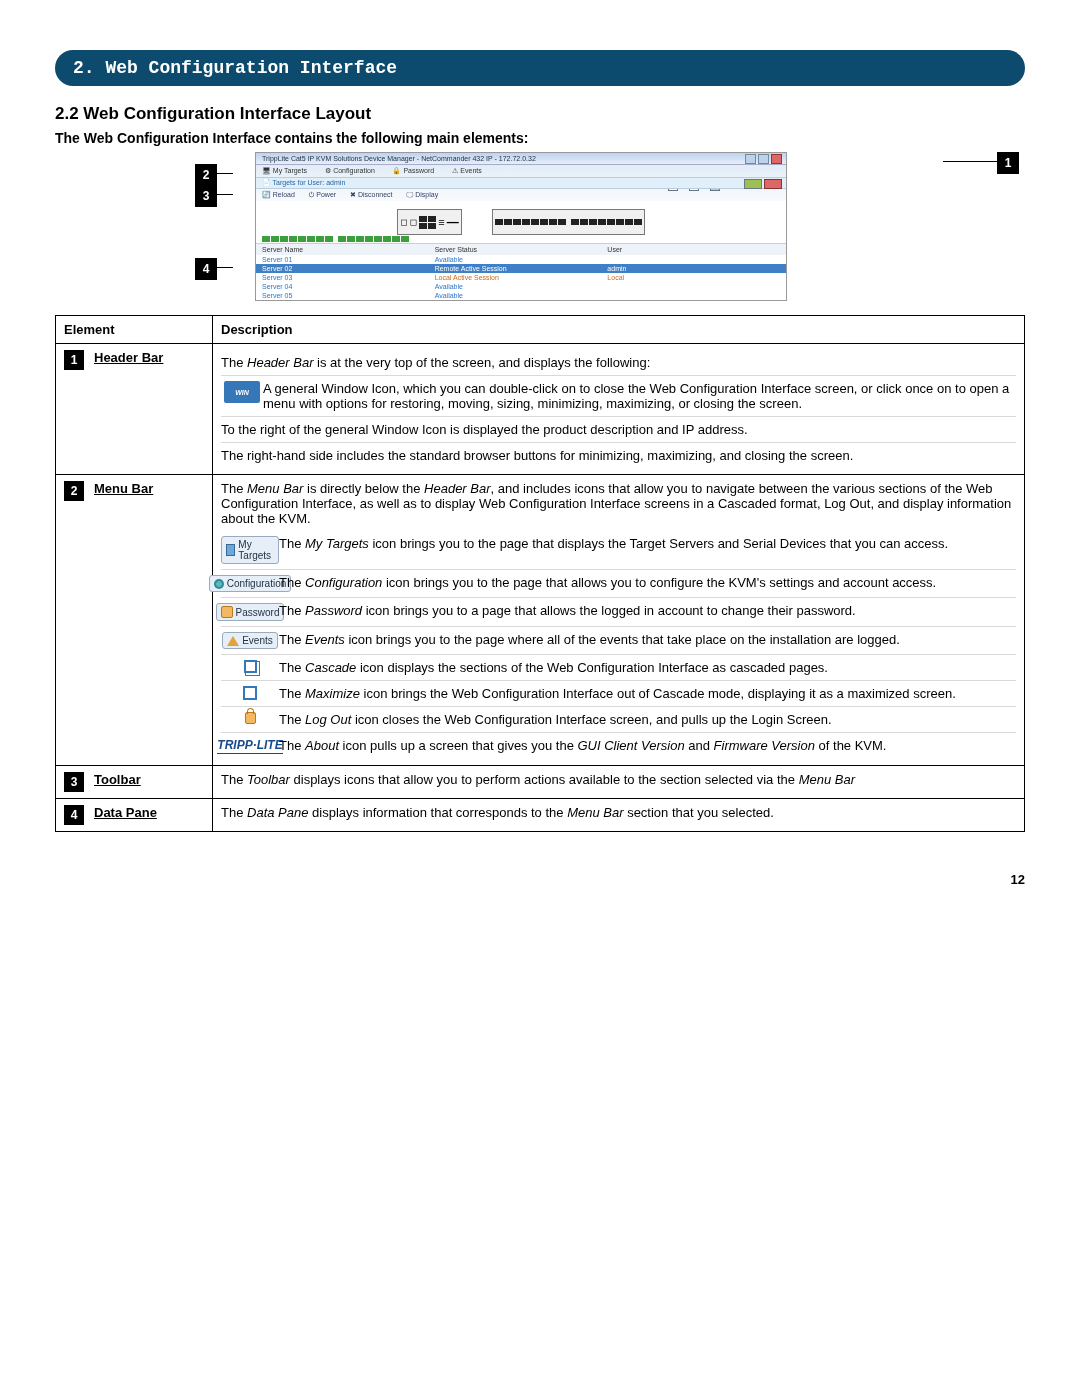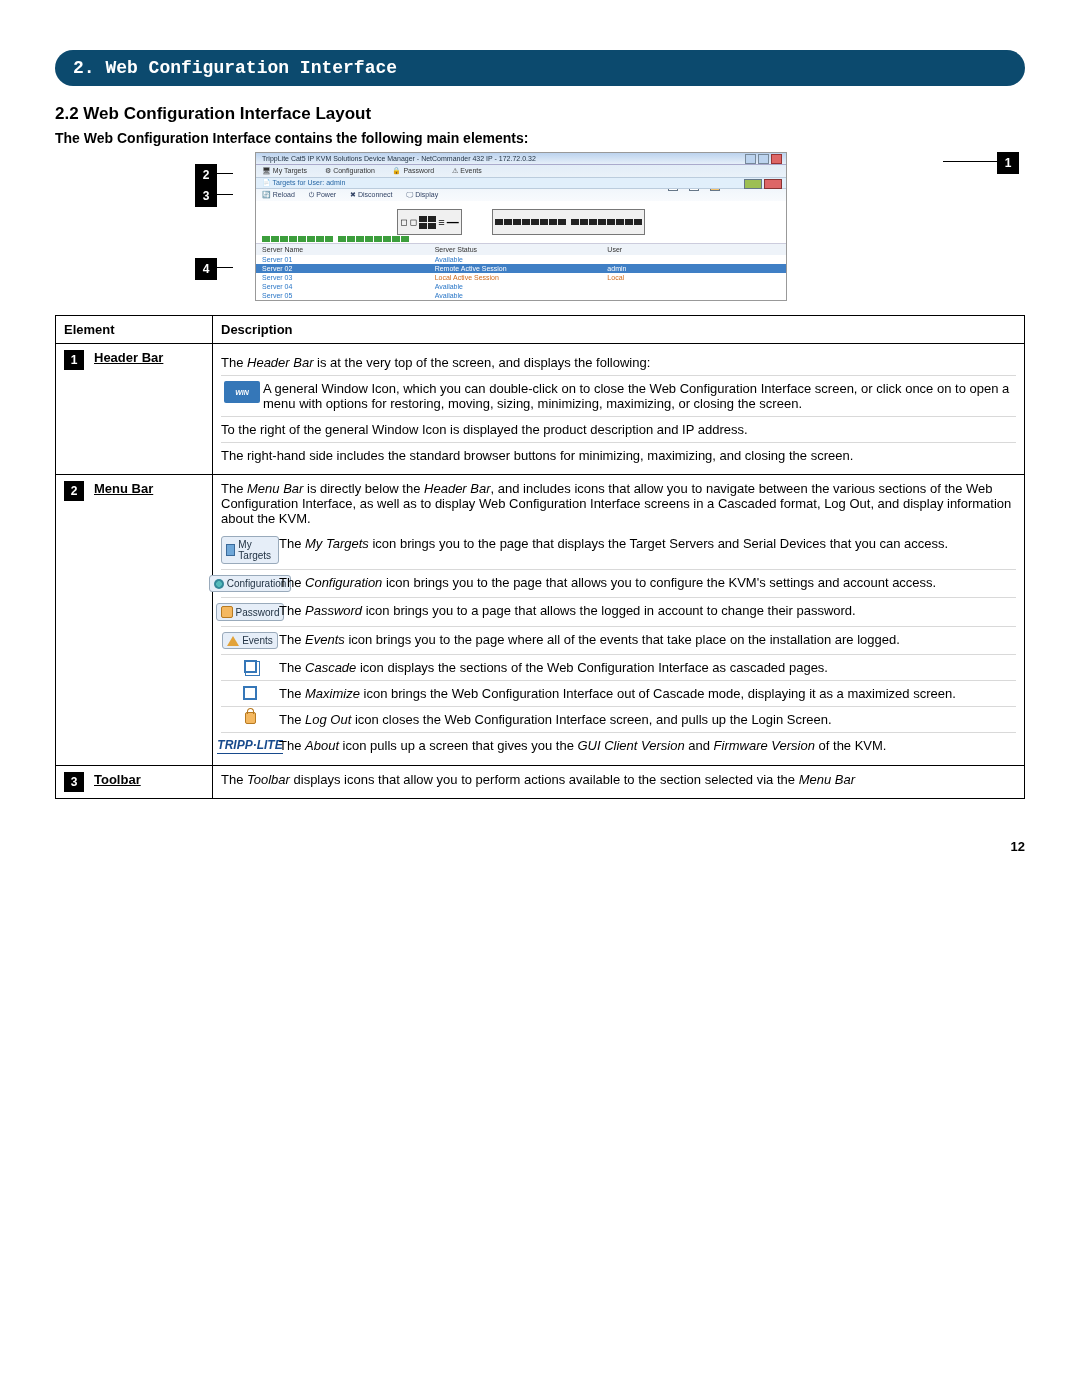--- a/index.html
+++ b/index.html
@@ -454,16 +454,24 @@
 
   <tr>
     <td class="elcell">
       <span class="numbox">3</span><span>Toolbar</span>
     </td>
     <td>
       <span>The </span><em>Toolbar</em><span> displays icons that allow you to perform actions available to the section selected via the </span><em>Menu Bar</em>
     </td>
   </tr>
 
+  <tr>
+    <td class="elcell">
+      <span class="numbox">4</span><span>Data Pane</span>
+    </td>
+    <td>
+      <span>The </span><em>Data Pane</em><span> displays information that corresponds to the </span><em>Menu Bar</em><span> section that you selected.</span>
+    </td>
+  </tr>
 </tbody>
   </table>
 
 <div class="pagenum">12</div>
 
 </body></html>

